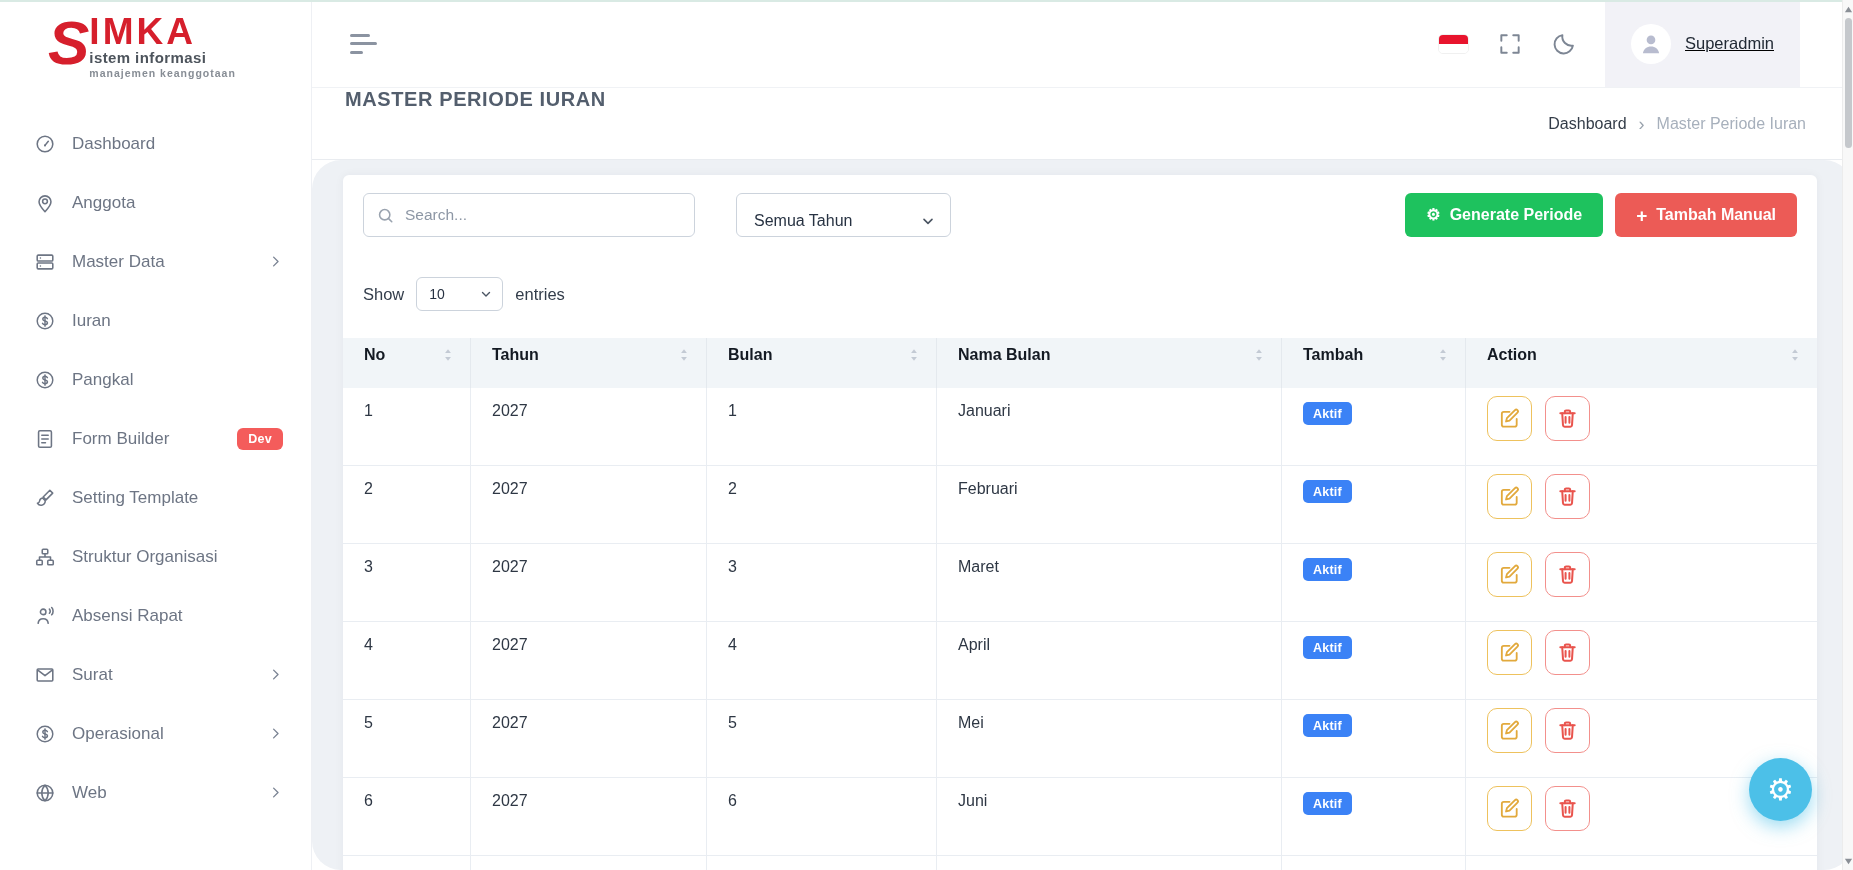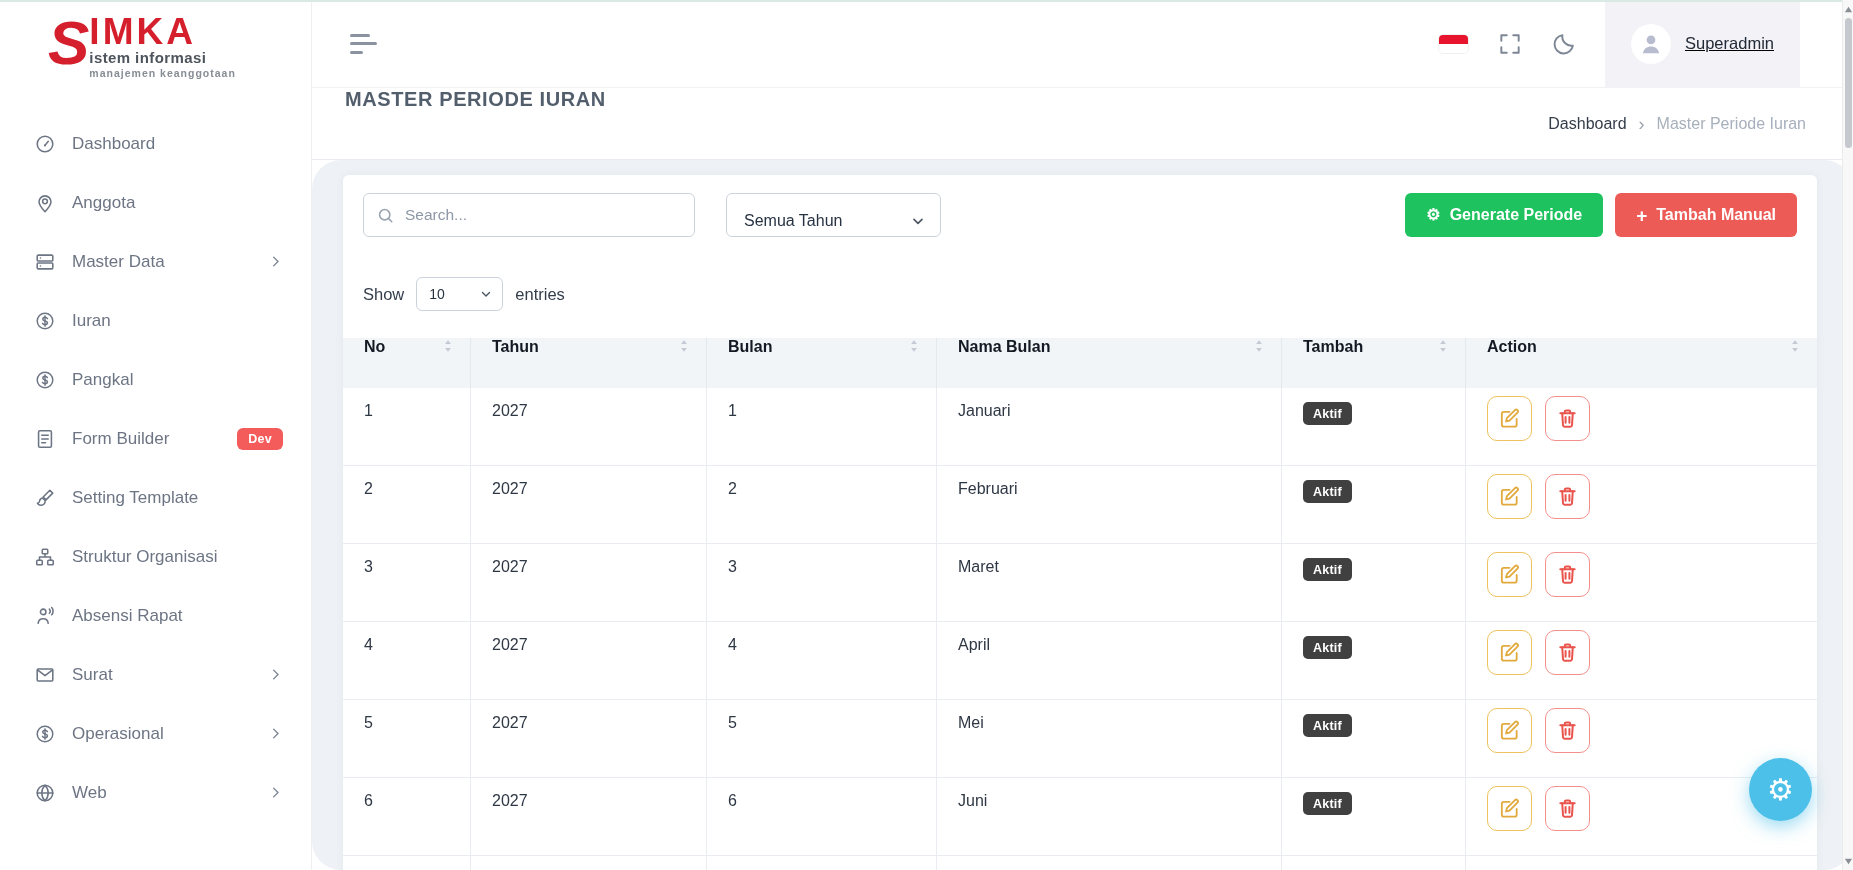--- a/index.html
+++ b/index.html
@@ -56,50 +56,50 @@
   .card { background:#fff; border-radius:6px; box-shadow:0 0 10px rgba(28,39,60,.05); padding:18px 20px 0 20px; min-height:720px; }
 
   
   .toolbar { display:flex; align-items:center; }
   .search-box { width:332px; height:44px; border:1px solid #ccd3dc; border-radius:6px; display:flex; align-items:center; padding:0 12px; background:#fff; }
   .search-box .sic { width:19px; height:19px; color:#9aa3af; margin-right:10px; flex:0 0 19px; }
   .search-box .sic svg { width:19px; height:19px; display:block; }
   .search-box input { border:none; outline:none; flex:1; font-size:15.5px; font-family:"Liberation Sans",sans-serif; color:#333; background:transparent; }
   .search-box input::placeholder { color:#8d97a5; }
   .select { height:44px; border:1px solid #ccd3dc; border-radius:6px; display:flex; align-items:center; background:#fff; cursor:pointer; }
-  .year-select { width:215px; margin-left:31px; padding:12px 14px 0 17px; }
+  .year-select { width:215px; margin-left:41px; padding:12px 14px 0 17px; }
   .select .sel-label { font-size:16px; color:#273242; flex:1; }
   .select .dn { width:16px; height:16px; color:#4b5563; }
   .select .dn svg { width:16px; height:16px; display:block; }
   .btn { height:44px; border:none; border-radius:6px; color:#fff; font-size:16px; font-weight:600; font-family:"Liberation Sans",sans-serif; display:flex; align-items:center; gap:9px; padding:0 21px; cursor:pointer; }
   .btn .bic { font-size:16px; line-height:1; }
   .btn-generate { background:#1ec25e; margin-left:auto; }
   .btn-add { background:#ec5b56; margin-left:12px; }
   .btn-add .bic { font-size:19px; font-weight:700; }
 
   
   .entries-row { display:flex; align-items:center; margin-top:40px; font-size:16.5px; color:#333d4b; font-weight:500; }
   .entries-select { width:87px; height:34px; margin:0 12px; padding:0 9px 0 12px; }
   .entries-select .sel-label { font-size:14px; }
   .entries-select .dn { width:14px; height:14px; }
   .entries-select .dn svg { width:14px; height:14px; }
 
   
   .table { margin:27px -20px 0 -20px; }
   .thead, .tr { display:grid; grid-template-columns:128px 236px 230px 345px 184px 1fr; }
   .thead { background:#f1f5f8; height:50px; }
-  .th { display:flex; justify-content:space-between; padding:0 16px 16px 21px; font-size:16px; font-weight:700; color:#141a23; border-right:1px solid #e4e9ee; cursor:pointer; }
+  .th { display:flex; align-items:center; justify-content:space-between; padding:0 16px 16px 21px; font-size:16px; font-weight:700; color:#141a23; border-right:1px solid #e4e9ee; cursor:pointer; }
   .th:last-child { border-right:none; }
   .sort { width:12px; height:16px; flex:0 0 12px; }
   .sort svg { width:12px; height:16px; display:block; }
   .tr { height:78px; border-bottom:1px solid #e9edf2; }
   .tr.partial { height:20px; border-bottom:none; }
   .td { padding:14px 16px 0 21px; font-size:16px; color:#2e3744; border-right:1px solid #e9edf2; }
   .td:last-child { border-right:none; }
-  .badge { display:inline-block; background:#404040; color:#fff; font-size:12.5px; font-weight:700; border-radius:5px; padding:5px 10px 4px; letter-spacing:.2px; }
+  .badge { display:inline-block; background:#3b82f6; color:#fff; font-size:12.5px; font-weight:700; border-radius:5px; padding:5px 10px 4px; letter-spacing:.2px; }
   .td-action { display:flex; gap:13px; padding-top:8px; align-items:flex-start; }
   .icon-btn { width:45px; height:45px; border-radius:10px; background:#fff; display:flex; align-items:center; justify-content:center; cursor:pointer; }
   .icon-btn svg { width:23px; height:23px; display:block; }
   .icon-btn.edit { border:1.5px solid #eec25d; color:#e2a93c; }
   .icon-btn.del { border:1.5px solid #f3908c; color:#e9544d; }
 
   
   .fab { position:fixed; right:41px; bottom:49px; width:63px; height:63px; border-radius:50%; background:#4cc0e8; color:#fff; display:flex; align-items:center; justify-content:center; font-size:30px; box-shadow:0 6px 18px rgba(76,192,232,.55); cursor:pointer; z-index:50; }
 
   

